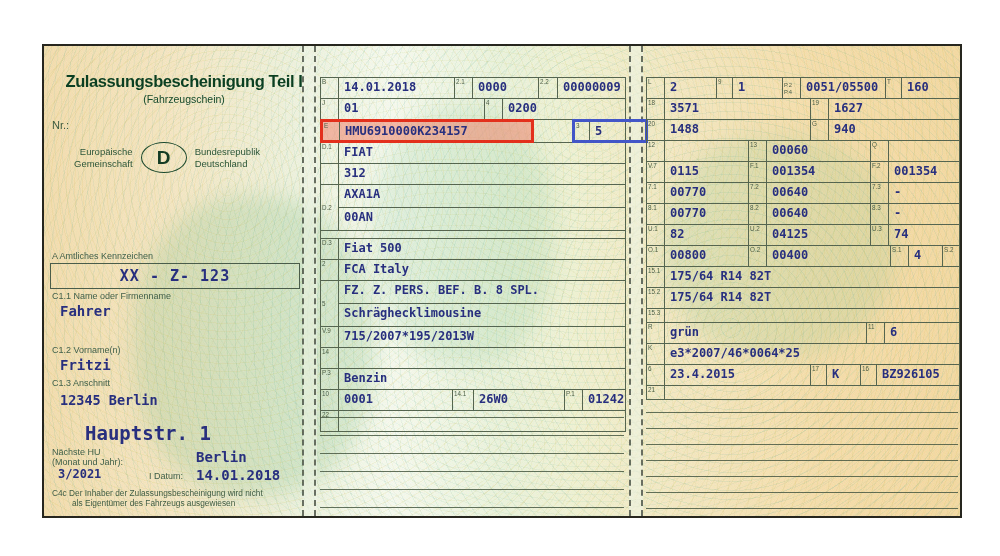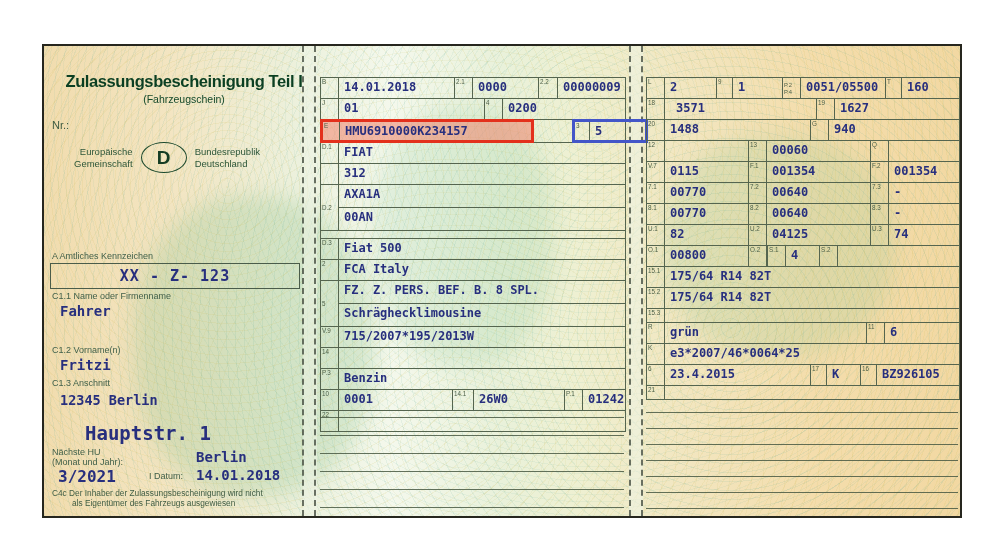--- a/index.html
+++ b/index.html
@@ -37,21 +37,21 @@
     display:flex;align-items:center;justify-content:center;font-size:15px;letter-spacing:1px;}
   .c11l{position:absolute;left:8px;top:245px;}
   .c11v{position:absolute;left:16px;top:257px;font-size:14px;}
   .c12l{position:absolute;left:8px;top:299px;}
   .c12v{position:absolute;left:16px;top:311px;font-size:14px;text-align:right;}
   .c13l{position:absolute;left:8px;top:332px;}
   .c13v1{position:absolute;left:16px;top:346px;font-size:13.5px;}
   .c13v2{position:absolute;left:16px;top:376px;font-size:19px;margin-left:25px;}
   .hul1{position:absolute;left:8px;top:401px;}
   .hul2{position:absolute;left:8px;top:411px;}
-  .huv{position:absolute;left:14px;top:421px;font-size:16px;}
+  .huv{position:absolute;left:14px;top:421px;font-size:12px;}
   .city{position:absolute;left:152px;top:403px;font-size:14px;}
   .datl{position:absolute;left:105px;top:425px;}
   .datv{position:absolute;left:152px;top:421px;font-size:14px;}
   .c4c1{position:absolute;left:8px;top:442px;font-size:8.3px;color:#3f5c43;}
   .c4c2{position:absolute;left:28px;top:452px;font-size:8.3px;color:#3f5c43;}
 
   
   :root{--grid:#55654f;}
   .tbl{position:absolute;top:31px;border:1px solid var(--grid);}
   .tbl-mid{left:276px;width:304px;}
@@ -237,21 +237,21 @@
         <div class="lc lc2 lcs" style="flex:0 0 16px;">
           <span>P.2</span>
             <span>P.4</span>
         </div>
         <div class="vc fill">0051/05500</div>
         <div class="lc lc2" style="flex:0 0 14px;">T</div>
         <div class="vc" style="flex:0 0 52px;">160</div>
       </div>
       <div class="row">
         <div class="lc">18</div>
-        <div class="vc" style="flex:0 0 140px;margin-left:6px;">3571</div>
+        <div class="vc" style="flex:0 0 140px;">3571</div>
         <div class="lc lc2">19</div>
         <div class="vc fill">1627</div>
       </div>
       <div class="row">
         <div class="lc">20</div>
         <div class="vc" style="flex:0 0 140px;">1488</div>
         <div class="lc lc2">G</div>
         <div class="vc fill">940</div>
       </div>
       <div class="row">
@@ -291,20 +291,21 @@
         <div class="vc" style="flex:0 0 78px;">82</div>
         <div class="lc lc2">U.2</div>
         <div class="vc" style="flex:0 0 98px;">04125</div>
         <div class="lc lc2">U.3</div>
         <div class="vc fill">74</div>
       </div>
       <div class="row">
         <div class="lc">O.1</div>
         <div class="vc" style="flex:0 0 78px;">00800</div>
         <div class="lc lc2">O.2</div>
+        <div class="vc" style="flex:0 0 118px;">00400</div>
         <div class="lc lc2">S.1</div>
         <div class="vc" style="flex:0 0 28px;">4</div>
         <div class="lc lc2">S.2</div>
         <div class="vc fill"></div>
       </div>
       <div class="row">
         <div class="lc">15.1</div>
         <div class="vc fill">175/64 R14 82T</div>
       </div>
       <div class="row">

